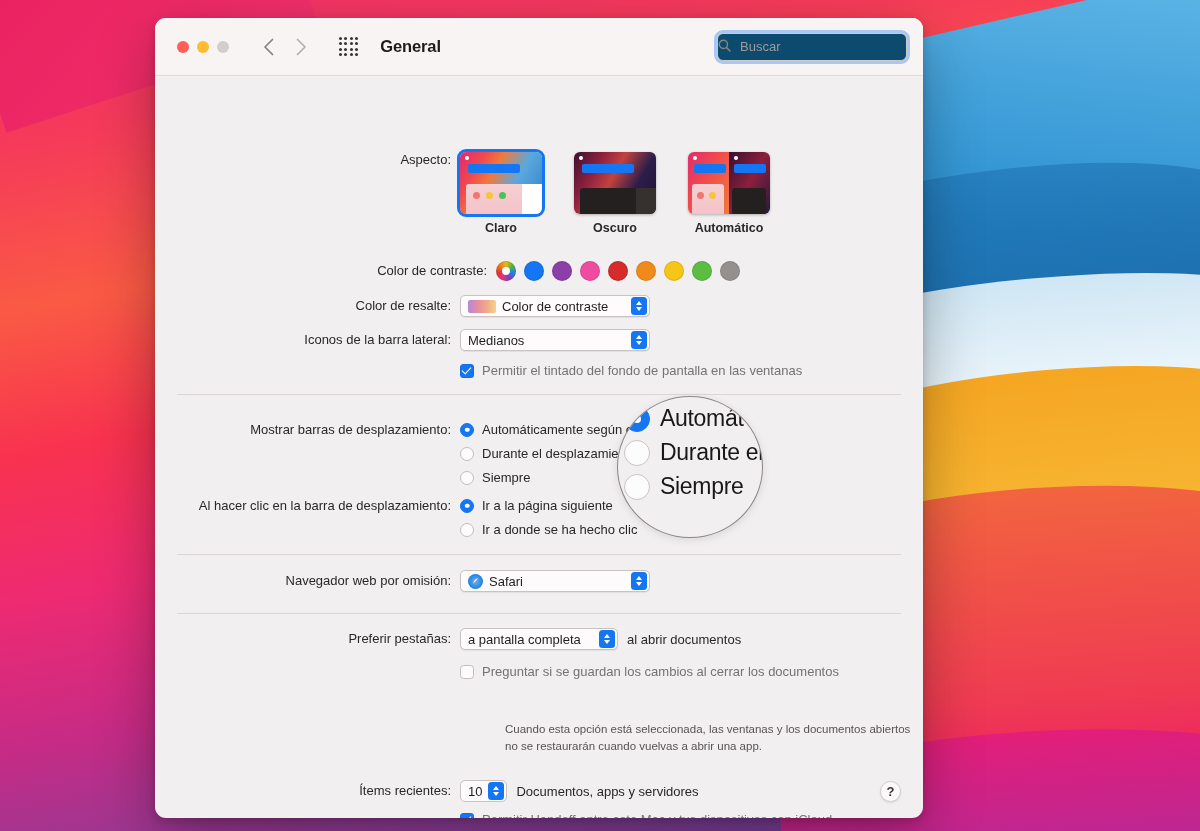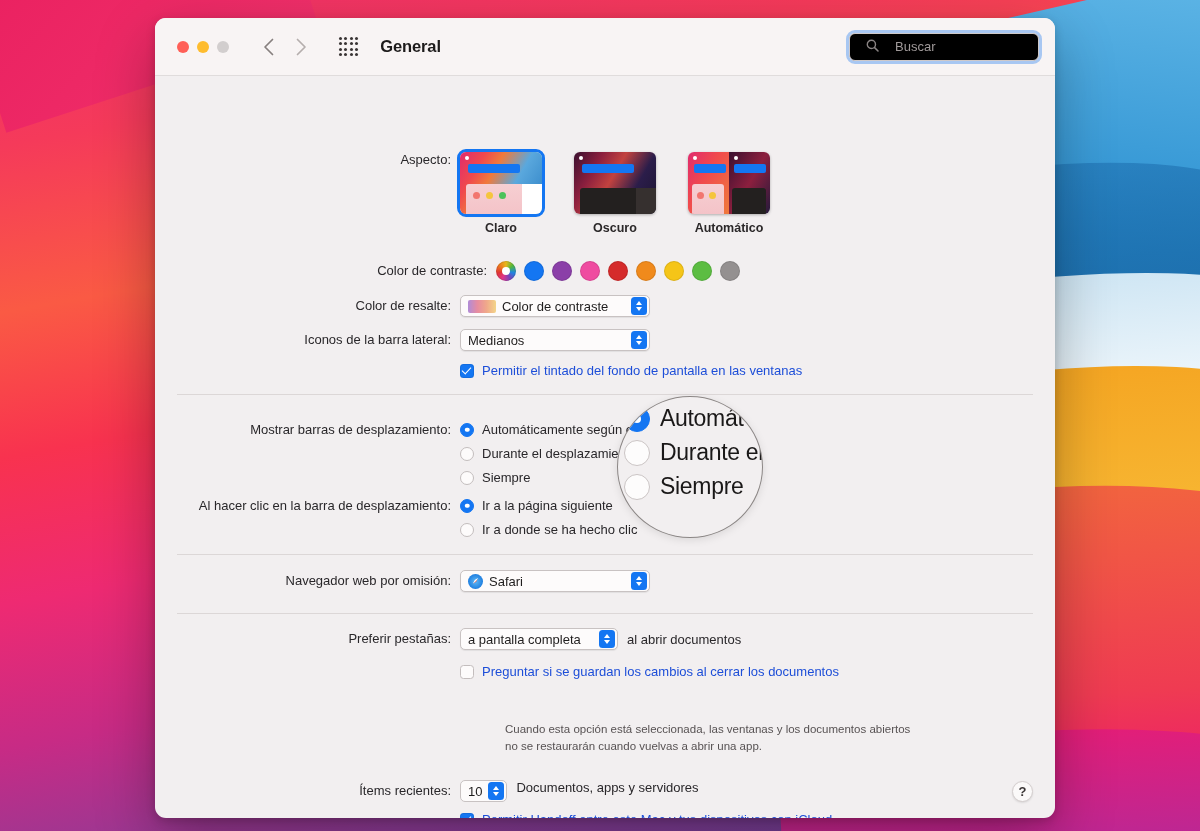--- a/index.html
+++ b/index.html
@@ -84,21 +84,21 @@
     width: 330px; height: 150px;
     background: linear-gradient(150deg, #ea2060, #f0306a);
     transform: rotate(-18deg);
     transform-origin: top left;
   }
 
   
   #window {
     position: absolute;
     left: 155px; top: 18px;
-    width: 900px; height: 800px;
+    width: 768px; height: 800px;
     background: #f2eff0;
     border-radius: 11px;
     box-shadow: 0 22px 60px rgba(0,0,0,.30), 0 3px 10px rgba(0,0,0,.18);
     overflow: hidden;
     display: flex;
     flex-direction: column;
   }
 
   
   #toolbar {
@@ -163,27 +163,27 @@
   }
   #searchRing {
     position: absolute;
     inset: -3px;
     border: 3px solid #a8c7f2;
     border-radius: 9px;
   }
   #searchField {
     position: absolute;
     inset: 0;
-    background: #000000;
+    background: #0c4a6e;
     border: 1px solid #cfc9c9;
     border-radius: 6px;
     display: flex;
     align-items: center;
-    padding-left: 16px;
-    gap: 16px;
+    padding-left: 0;
+    gap: 9px;
   }
   #searchPlaceholder {
     font-size: 13px;
     color: #a09a9a;
   }
 
   
   #content {
     flex: 1;
     position: relative;
@@ -324,21 +324,21 @@
   }
   .cb.on { background: #1476f2; box-shadow: inset 0 0 0 1px rgba(0,0,0,.08); }
   .cb.off { background: #fdfbfb; border: 1px solid #c3bdbd; }
   .cb.on::after {
     content:'';
     position:absolute; left:4.4px; top:1.6px;
     width:4px; height:8px;
     border:solid #fff; border-width:0 1.9px 1.9px 0;
     transform: rotate(43deg);
   }
-  .cbline { display:flex; align-items:center; font-size:13px; color:#1d4ed8; }
+  .cbline { display:flex; align-items:center; font-size:13px; color:#737373; }
 
   
   .rd {
     width: 14px; height: 14px; border-radius:50%;
     flex: none; margin-right: 8px; position: relative;
     background:#fdfbfb; border:1px solid #c3bdbd;
   }
   .rd.on { background:#1476f2; border-color:#1476f2; }
   .rd.on::after {
     content:''; position:absolute; left:50%; top:50%;
@@ -695,21 +695,21 @@
           <span>Preguntar si se guardan los cambios al cerrar los documentos</span>
         </label>
       </div>
     </div>
 
 
     <div id="helpText">Cuando esta opción está seleccionada, las ventanas y los documentos abiertos no se restaurarán cuando vuelvas a abrir una app.</div>
 
     <div class="row" id="recentRow">
       <div class="lbl">Ítems recientes:</div>
-      <div class="ctl" style="display:flex;gap:9px;">
+      <div class="ctl" style="display:flex;align-items:center;gap:9px;">
         <div class="numField">
           <span>10</span>
           <span class="stepperBtn">
             <span class="chev up"></span>
               <span class="chev dn"></span>
           </span>
         </div>
         <span class="inlineText">Documentos, apps y servidores</span>
       </div>
     </div>

